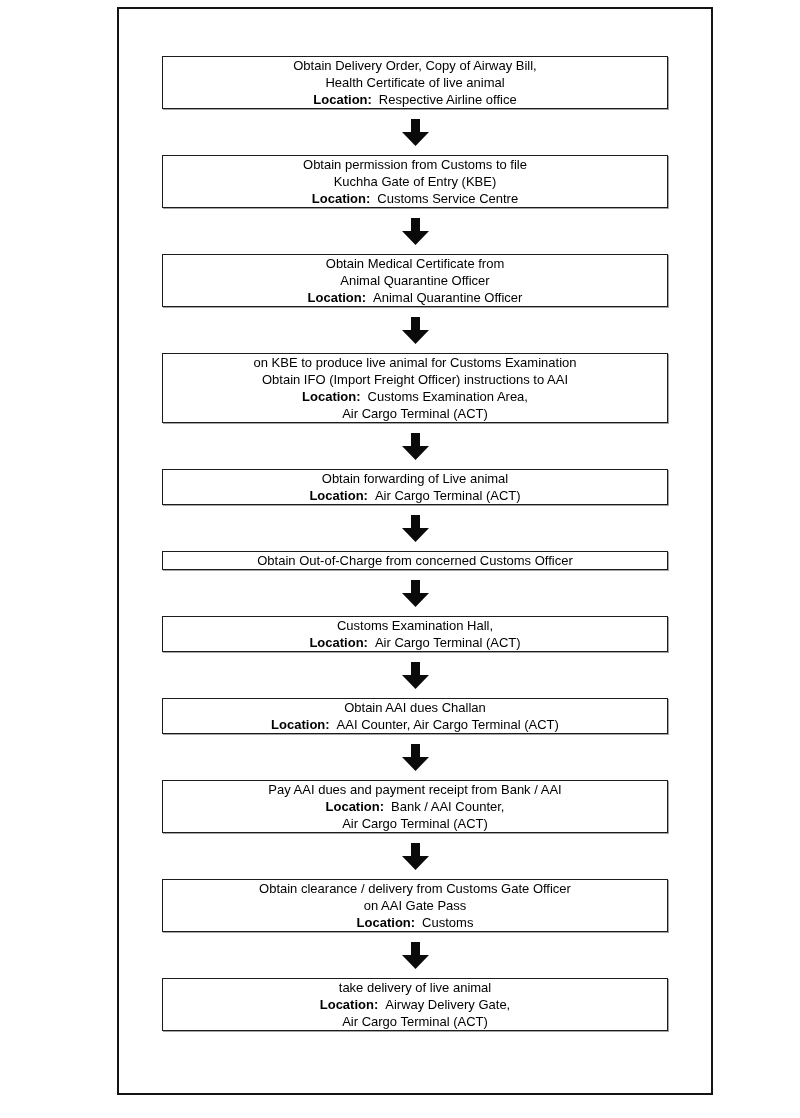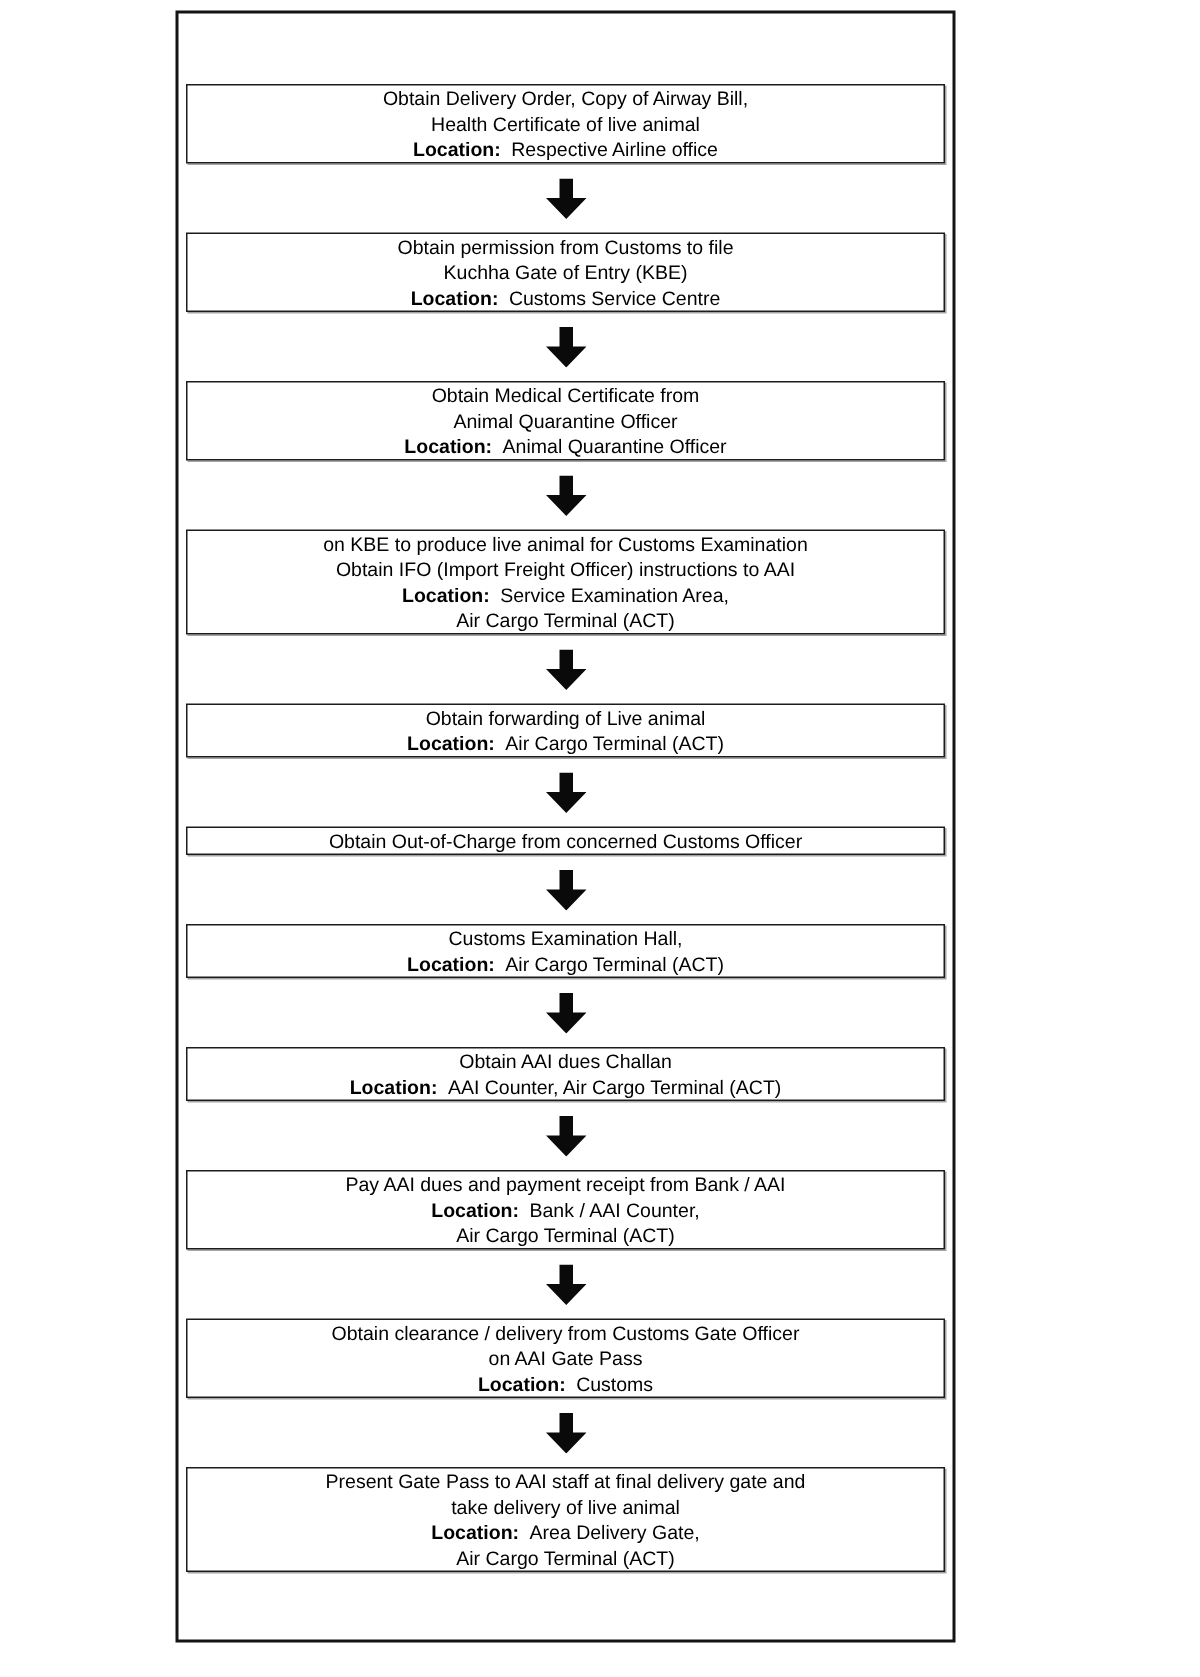--- a/index.html
+++ b/index.html
@@ -11,21 +11,21 @@
     width: 800px;
     height: 1118px;
     position: relative;
     font-family: "Liberation Sans", "DejaVu Sans", sans-serif;
     color: #000000;
   }
   .frame {
     position: absolute;
     left: 117px;
     top: 7px;
-    width: 520px;
+    width: 596px;
     height: 1088px;
     border: 2px solid #141414;
     box-sizing: border-box;
     background: #ffffff;
   }
   .flow {
     margin-top: 47px;
     display: flex;
     flex-direction: column;
     align-items: center;
@@ -89,21 +89,21 @@
         <div class="line"><span class="loc-label">Location:</span><span>Animal Quarantine Officer</span></div>
       </div>
       <div class="arrow-wrap">
         <svg width="27" height="27" viewBox="0 0 27 27">
           <path d="M9 0 H18 V13 H27 L13.5 27 L0 13 H9 Z" fill="#0a0a0a"></path>
         </svg>
       </div>
       <div class="step-box">
         <div class="line">on KBE to produce live animal for Customs Examination</div>
         <div class="line">Obtain IFO (Import Freight Officer) instructions to AAI</div>
-        <div class="line"><span class="loc-label">Location:</span><span>Service Examination Area,</span></div>
+        <div class="line"><span class="loc-label">Location:</span><span>Customs Examination Area,</span></div>
         <div class="line">Air Cargo Terminal (ACT)</div>
       </div>
       <div class="arrow-wrap">
         <svg width="27" height="27" viewBox="0 0 27 27">
           <path d="M9 0 H18 V13 H27 L13.5 27 L0 13 H9 Z" fill="#0a0a0a"></path>
         </svg>
       </div>
       <div class="step-box">
         <div class="line">Obtain forwarding of Live animal</div>
         <div class="line"><span class="loc-label">Location:</span><span>Air Cargo Terminal (ACT)</span></div>
@@ -153,19 +153,18 @@
         <div class="line">Obtain clearance / delivery from Customs Gate Officer</div>
         <div class="line">on AAI Gate Pass</div>
         <div class="line"><span class="loc-label">Location:</span><span>Customs</span></div>
       </div>
       <div class="arrow-wrap">
         <svg width="27" height="27" viewBox="0 0 27 27">
           <path d="M9 0 H18 V13 H27 L13.5 27 L0 13 H9 Z" fill="#0a0a0a"></path>
         </svg>
       </div>
       <div class="step-box">
-        <div class="line">Present Gate Pass to AAI staff at final delivery gate and</div>
         <div class="line">take delivery of live animal</div>
-        <div class="line"><span class="loc-label">Location:</span><span>Area Delivery Gate,</span></div>
+        <div class="line"><span class="loc-label">Location:</span><span>Airway Delivery Gate,</span></div>
         <div class="line">Air Cargo Terminal (ACT)</div>
       </div>
     </div>
 </div>
 
 </body></html>

